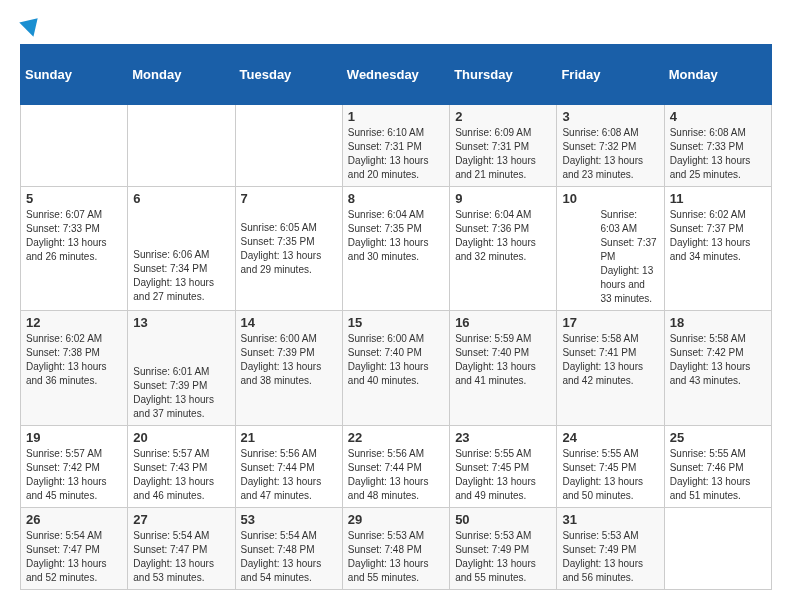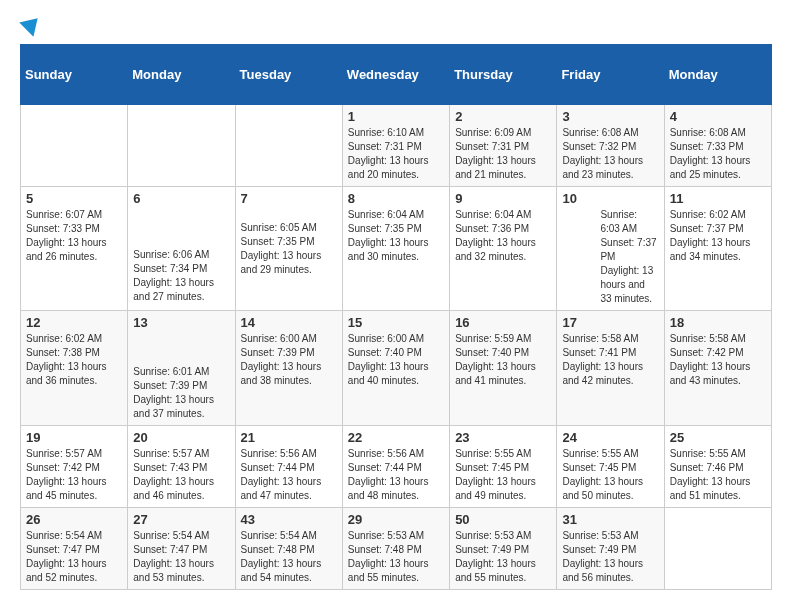--- a/index.html
+++ b/index.html
@@ -303,21 +303,21 @@
 Sunset: 7:47 PM
 Daylight: 13 hours and 52 minutes.</div>
           </td>
           <td>
             <span class="day-num">27</span>
             <div class="day-info" style="white-space: pre-line;">Sunrise: 5:54 AM
 Sunset: 7:47 PM
 Daylight: 13 hours and 53 minutes.</div>
           </td>
           <td>
-            <span class="day-num">43</span>
+            <span class="day-num">53</span>
             <div class="day-info" style="white-space: pre-line;">Sunrise: 5:54 AM
 Sunset: 7:48 PM
 Daylight: 13 hours and 54 minutes.</div>
           </td>
           <td>
             <span class="day-num">29</span>
             <div class="day-info" style="white-space: pre-line;">Sunrise: 5:53 AM
 Sunset: 7:48 PM
 Daylight: 13 hours and 55 minutes.</div>
           </td>

